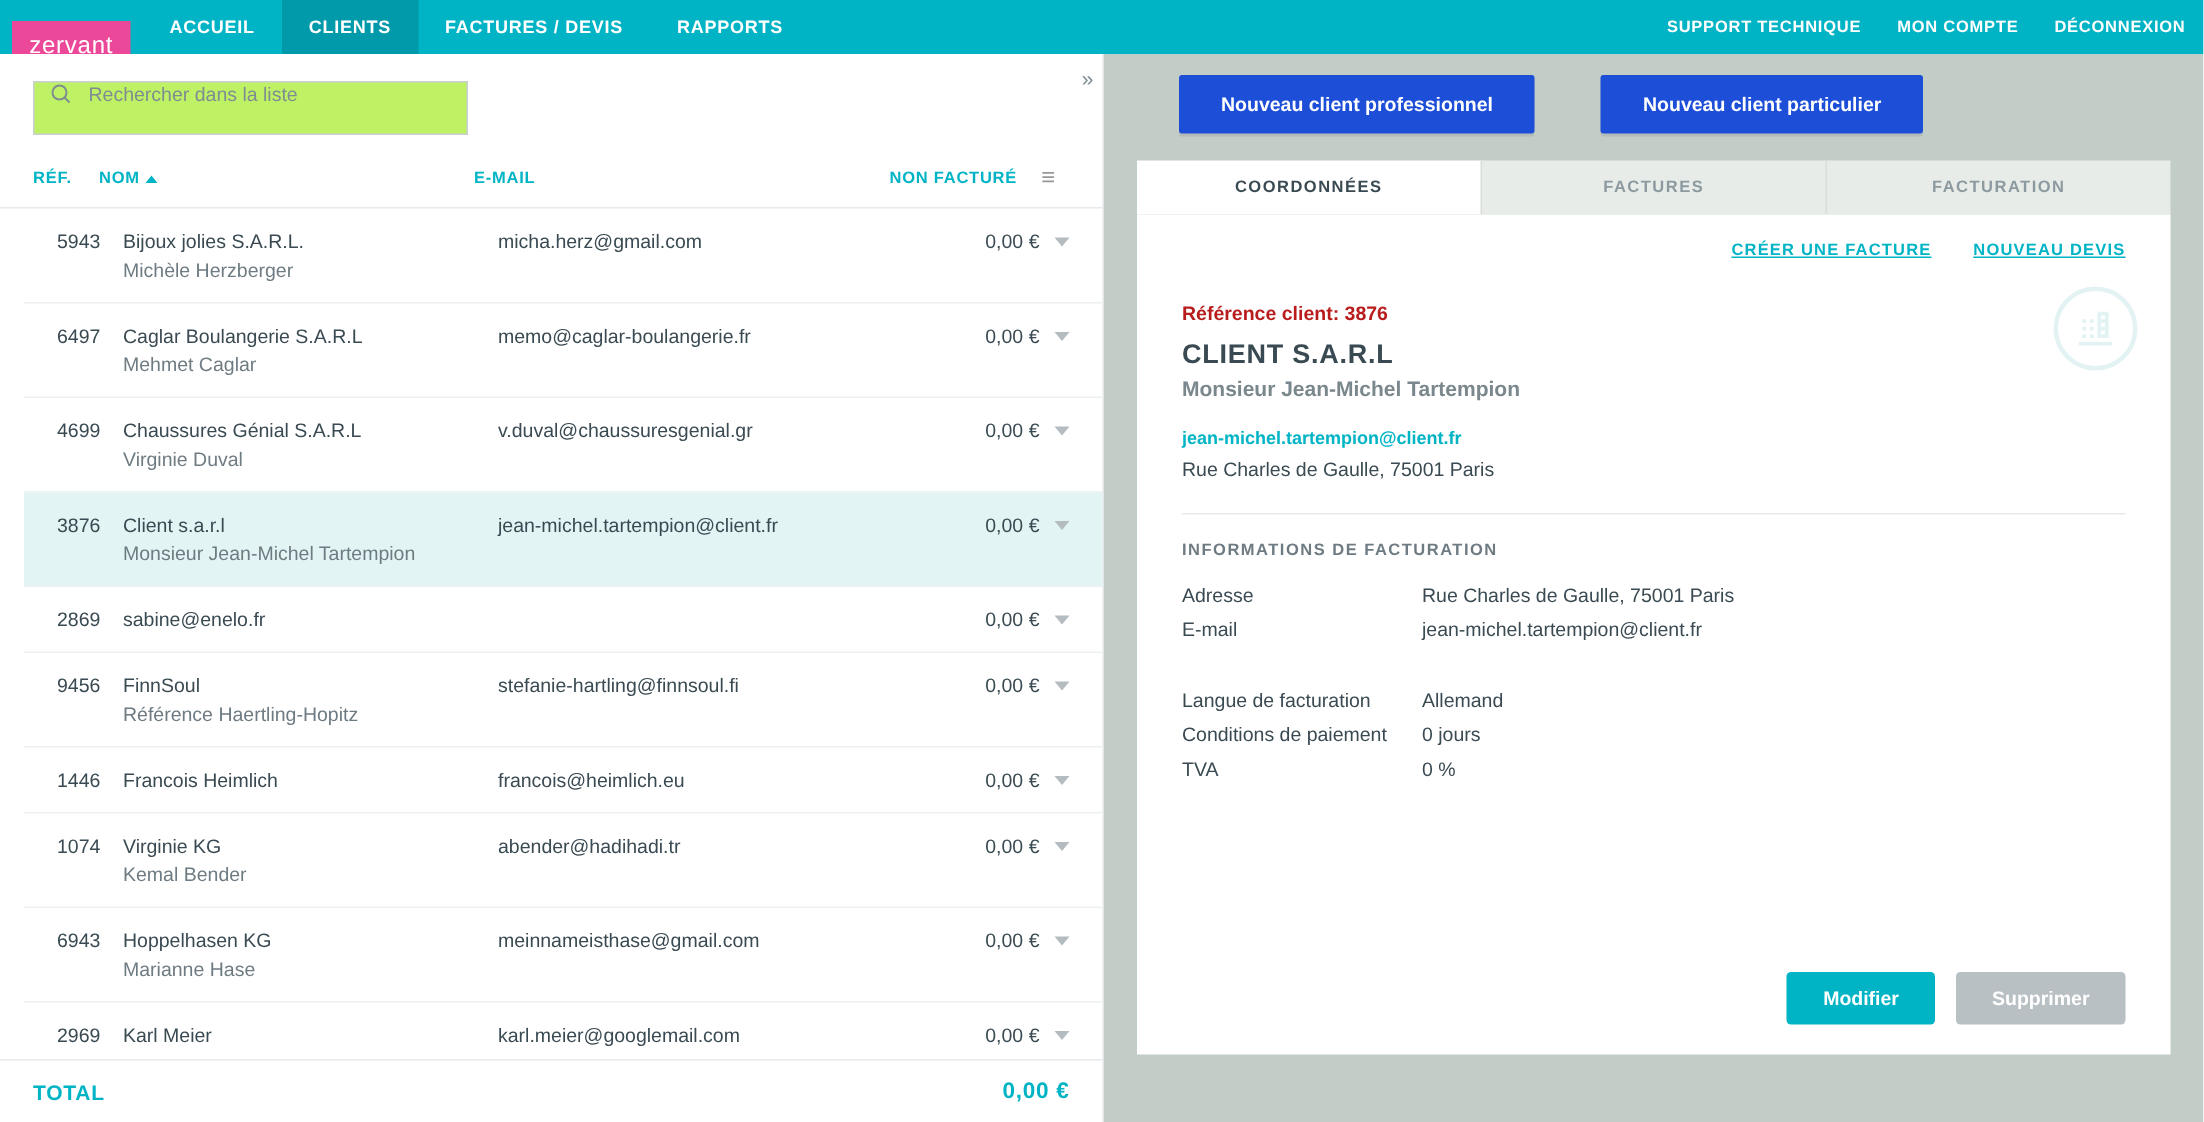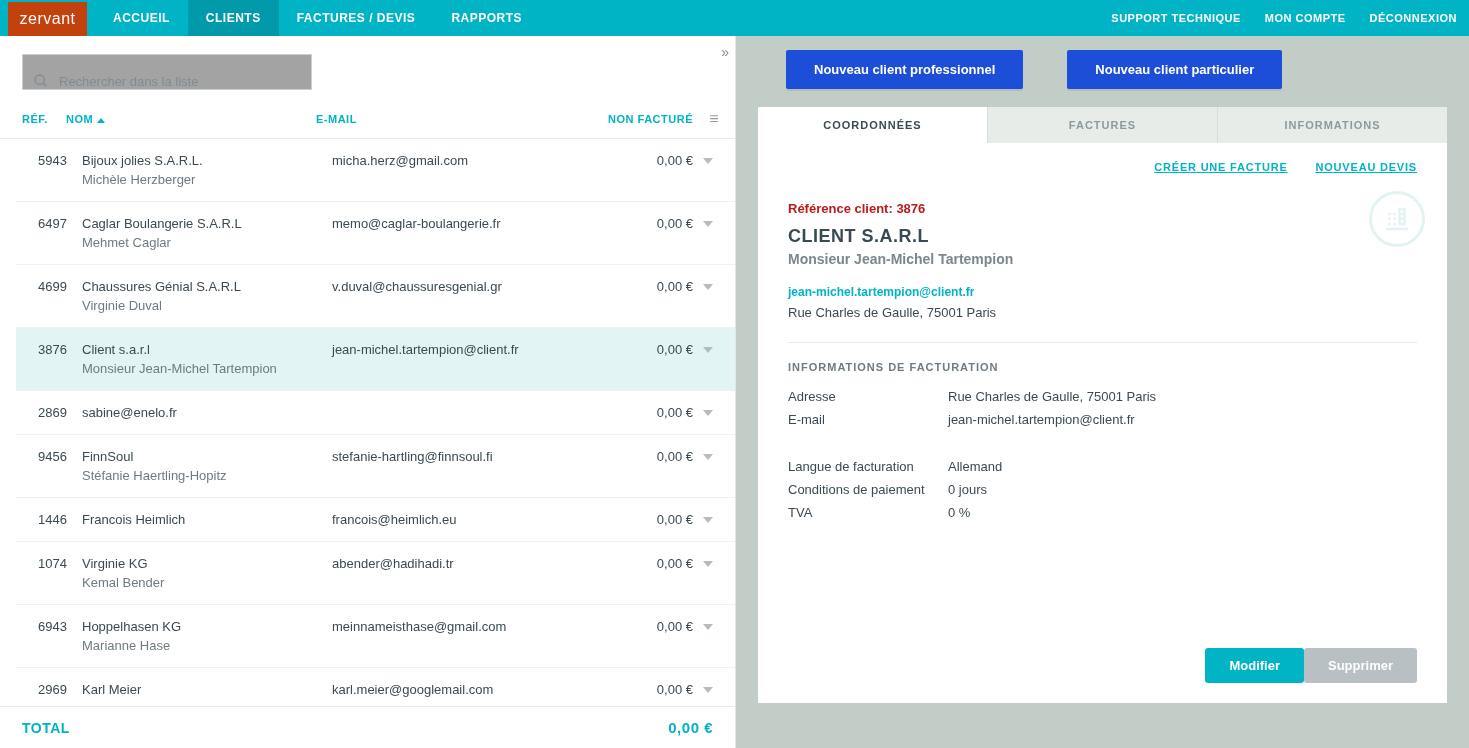--- a/index.html
+++ b/index.html
@@ -1,44 +1,44 @@
 <!DOCTYPE html>
 <html><head>
 <meta charset="utf-8">
 <style>
   * { box-sizing: border-box; margin: 0; padding: 0; }
   body { font-family: -apple-system, BlinkMacSystemFont, "Segoe UI", Arial, sans-serif; font-size: 13px; color: #3a4a52; background: #fff; width: 1469px; height: 748px; overflow: hidden; }
   
   
   .topnav { background: #00b4c5; height: 36px; display: flex; align-items: stretch; color: #fff; }
   .logo-wrap { width: 95px; display: flex; align-items: center; justify-content: center; position: relative; }
-  .logo-badge { background: #c2410c; color: #fff; font-size: 16px; letter-spacing: 0.5px; padding: 8px 12px 14px 12px; position: relative; top: 4px; }
+  .logo-badge { background: #ec4899; color: #fff; font-size: 16px; letter-spacing: 0.5px; padding: 8px 12px 14px 12px; position: relative; top: 16px; }
   .logo-badge::after { content:""; position:absolute; left:0; right:0; bottom:-10px; height:0; border-left: 42px solid transparent; border-right: 42px solid transparent; border-top: 10px solid #2d3e4a;}
   .navlinks { display: flex; }
   .navlink { display: flex; align-items: center; padding: 0 18px; font-weight: 700; font-size: 12px; letter-spacing: 0.5px; cursor: pointer; color: #fff; }
   .navlink.active { background: #009aaa; }
   .nav-spacer { flex: 1; }
   .navright { display: flex; align-items: center; }
   .navright .navlink { font-size: 11px; padding: 0 12px; font-weight: 700; }
   
   
   .main { display: flex; height: calc(748px - 36px); }
   .left { width: 736px; background: #fff; position: relative; display: flex; flex-direction: column; border-right: 1px solid #e2e6e8;}
   .right { flex: 1; background: #c3cdc8; padding: 14px 22px 14px 22px; position: relative; }
   
   .collapse-handle { position: absolute; right: 6px; top: 8px; color: #7f8c92; font-size: 14px; cursor: pointer;}
   
   .search-row { padding: 18px 22px 12px 22px; }
-  .search-box { width: 290px; height: 36px; border: 1px solid #c9d0d3; display: flex; align-items: flex-end; padding: 0 10px; color: #7f8c92; background: #a3a3a3;}
+  .search-box { width: 290px; height: 36px; border: 1px solid #c9d0d3; display: flex; align-items: flex-start; padding: 0 10px; color: #7f8c92; background: #bef264;}
   .search-box svg { width: 16px; height: 16px; margin-right: 10px; fill: none; stroke: #7f8c92; stroke-width: 2;}
   .search-box input { border: none; outline: none; flex: 1; font-size: 13px; color: #3a4a52; background: transparent;}
   .search-box input::placeholder { color: #7f8c92; }
   
   
-  .thead { display: flex; align-items: center; padding: 8px 16px 10px 22px; font-size: 11px; font-weight: 700; letter-spacing: 0.5px; color: #00b4c5; border-bottom: 1px solid #e6eaec; }
+  .thead { display: flex; align-items: center; padding: 8px 31px 10px 22px; font-size: 11px; font-weight: 700; letter-spacing: 0.5px; color: #00b4c5; border-bottom: 1px solid #e6eaec; }
   .col-ref { width: 44px; }
   .col-name { flex: 0 0 250px; }
   .col-email { flex: 1; }
   .col-amt { width: 120px; text-align: right; padding-right: 6px;}
   .thead .sort-asc { display:inline-block; margin-left:4px; width:0;height:0;border-left:4px solid transparent;border-right:4px solid transparent;border-bottom:5px solid #00b4c5; vertical-align: middle;}
   .thead-menu { width: 20px; color:#999; cursor:pointer; font-size: 16px; text-align:right;}
   
   
   .rows { flex: 1; overflow-y: auto; margin-left: 16px; }
   .rows::-webkit-scrollbar { width: 12px; }
@@ -80,21 +80,21 @@
   .client-addr { color: #3a4a52; font-size: 13px; margin-bottom: 22px;}
   
   hr.sep { border: none; border-top: 1px solid #e6eaec; margin: 0 0 18px 0;}
   
   .section-h { font-size: 11px; font-weight: 700; letter-spacing: 1px; color: #6e7b82; margin-bottom: 16px;}
   .info-row { display: flex; font-size: 13px; margin-bottom: 8px; color: #3a4a52;}
   .info-label { width: 160px; color: #3a4a52;}
   .info-val { color: #3a4a52;}
   .info-gap { height: 24px; }
   
-  .card-footer { position:absolute; bottom: 20px; right: 30px; display:flex; }
+  .card-footer { position:absolute; bottom: 20px; right: 30px; display:flex; gap: 14px;}
   .btn { padding: 10px 24px; border:none; border-radius: 3px; font-weight:700; font-size:13px; cursor:pointer; color:#fff;}
   .btn-primary { background: #00b4c5;}
   .btn-muted { background: #b9c0c3;}
 </style>
 </head>
 <body>
 
 <div class="topnav">
   <div class="logo-wrap">
     <div class="logo-badge">zervant</div>
@@ -186,21 +186,21 @@
           <div class="col-email">sabine@enelo.fr</div>
           <div class="col-amt-wrap">
             <span class="amt">0,00 €</span>
             <span class="dd"></span>
           </div>
         </div>
         <div class="row">
           <div class="col-ref">9456</div>
           <div class="col-name">
             <div class="line1">FinnSoul</div>
-            <div class="line2">Stéfanie Haertling-Hopitz</div>
+            <div class="line2">Référence Haertling-Hopitz</div>
           </div>
           <div class="col-email">stefanie-hartling@finnsoul.fi</div>
           <div class="col-amt-wrap">
             <span class="amt">0,00 €</span>
             <span class="dd"></span>
           </div>
         </div>
         <div class="row">
           <div class="col-ref">1446</div>
           <div class="col-name">
@@ -256,21 +256,21 @@
   </div>
 
   <div class="right">
     <div class="greenbtns">
       <button class="gbtn">Nouveau client professionnel</button>
       <button class="gbtn">Nouveau client particulier</button>
     </div>
     <div class="tabs" id="tabs">
         <div class="tab active">COORDONNÉES</div>
         <div class="tab">FACTURES</div>
-        <div class="tab">INFORMATIONS</div>
+        <div class="tab">FACTURATION</div>
       </div>
     <div class="card">
       <div class="card-actions">
         <a>CRÉER UNE FACTURE</a>
         <a>NOUVEAU DEVIS</a>
       </div>
       <div class="building-icon">
         <svg viewBox="0 0 24 24">
             <path d="M3 21h18v-2H3v2zm2-4h2v-2H5v2zm0-4h2v-2H5v2zm0-4h2V7H5v2zm4 8h2v-2H9v2zm0-4h2v-2H9v2zm0-4h2V7H9v2zm4 8h6V3h-6v14zm2-12h2v2h-2V5zm0 4h2v2h-2V9zm0 4h2v2h-2v-2z"></path>
           </svg>

